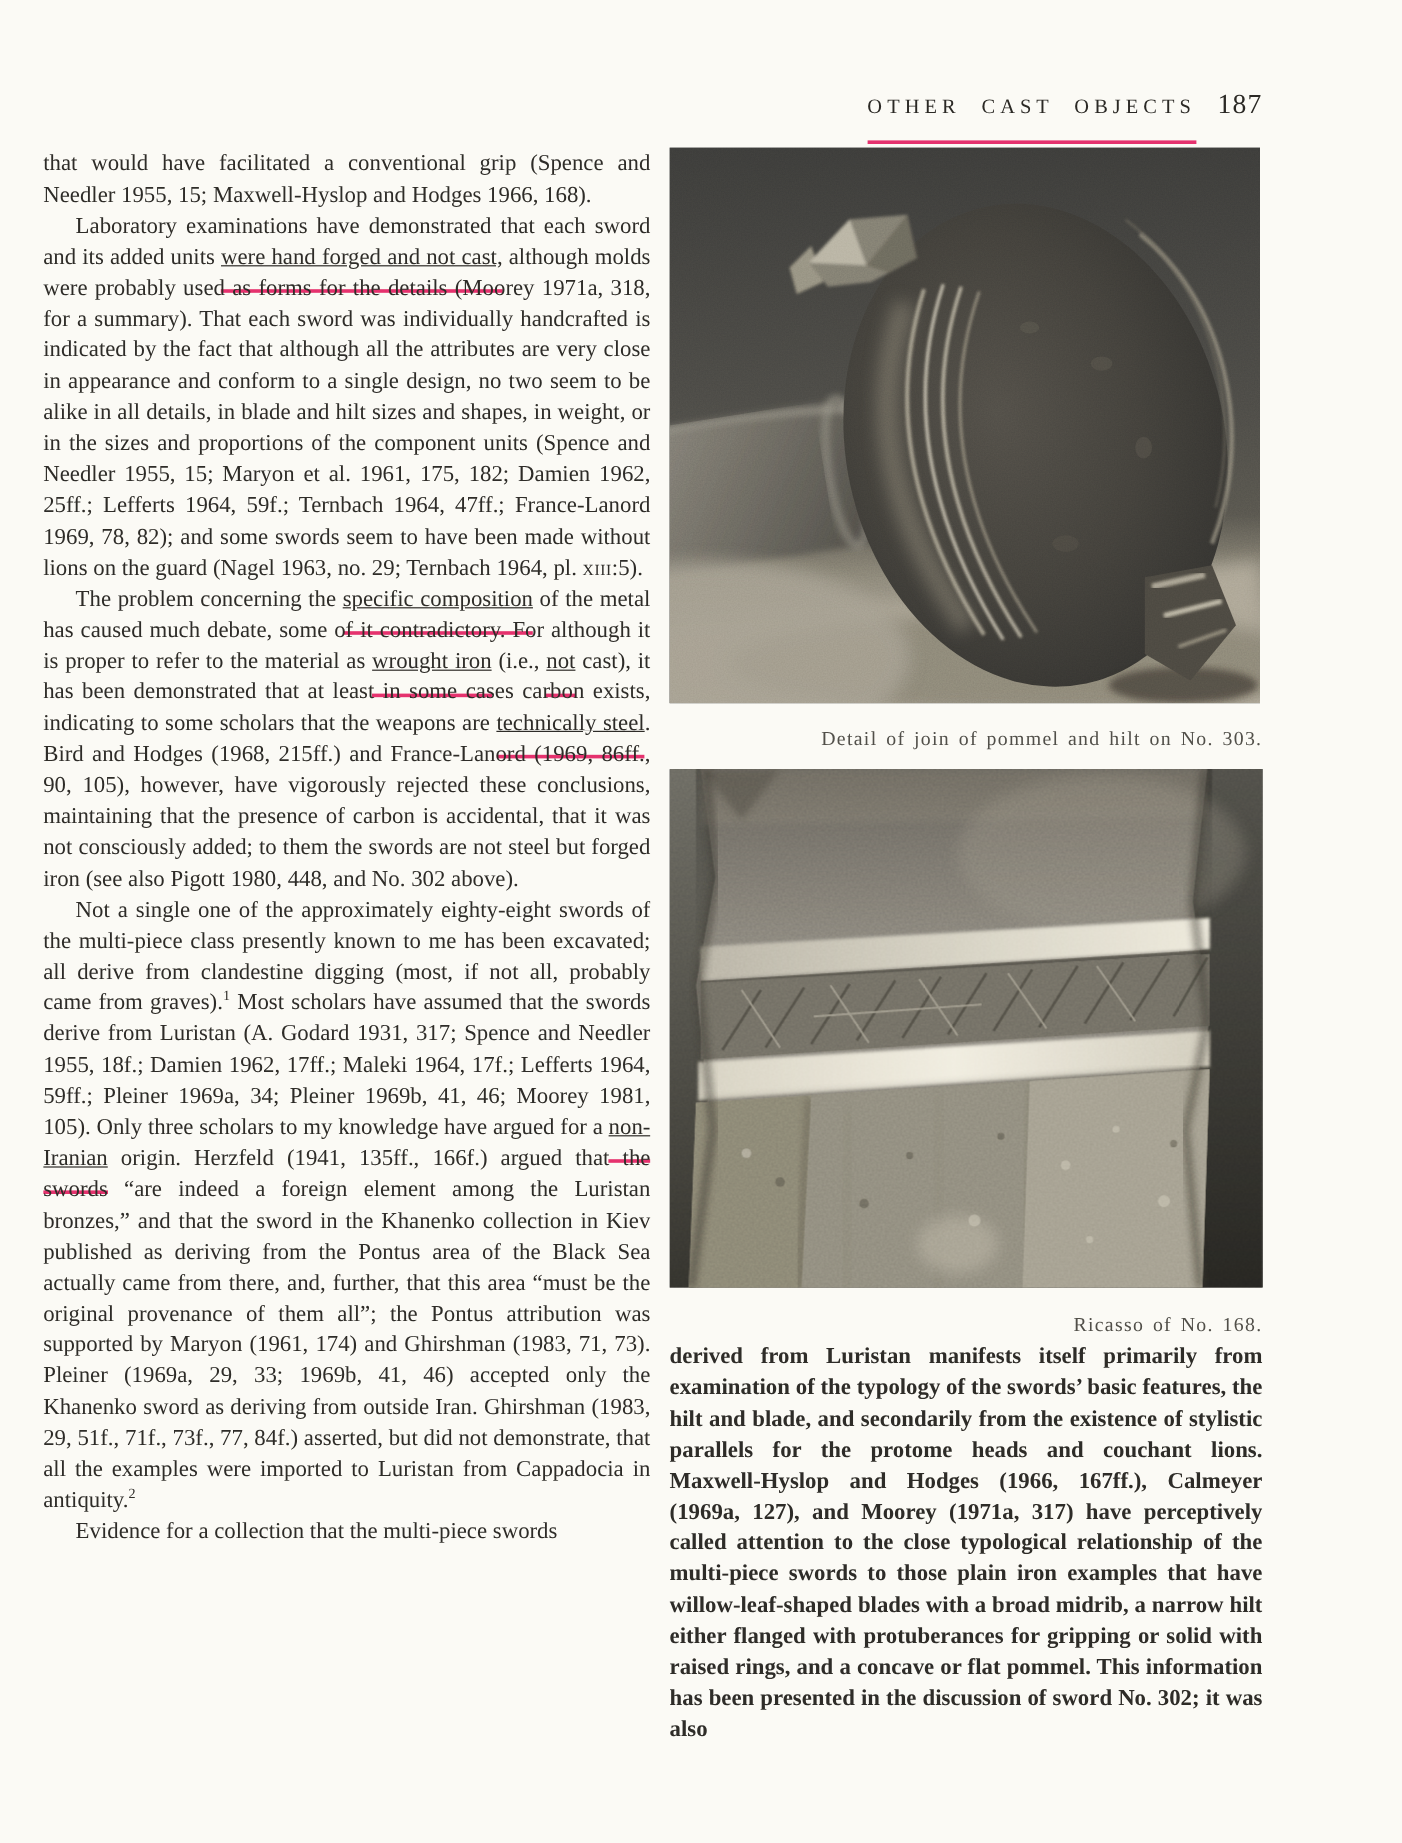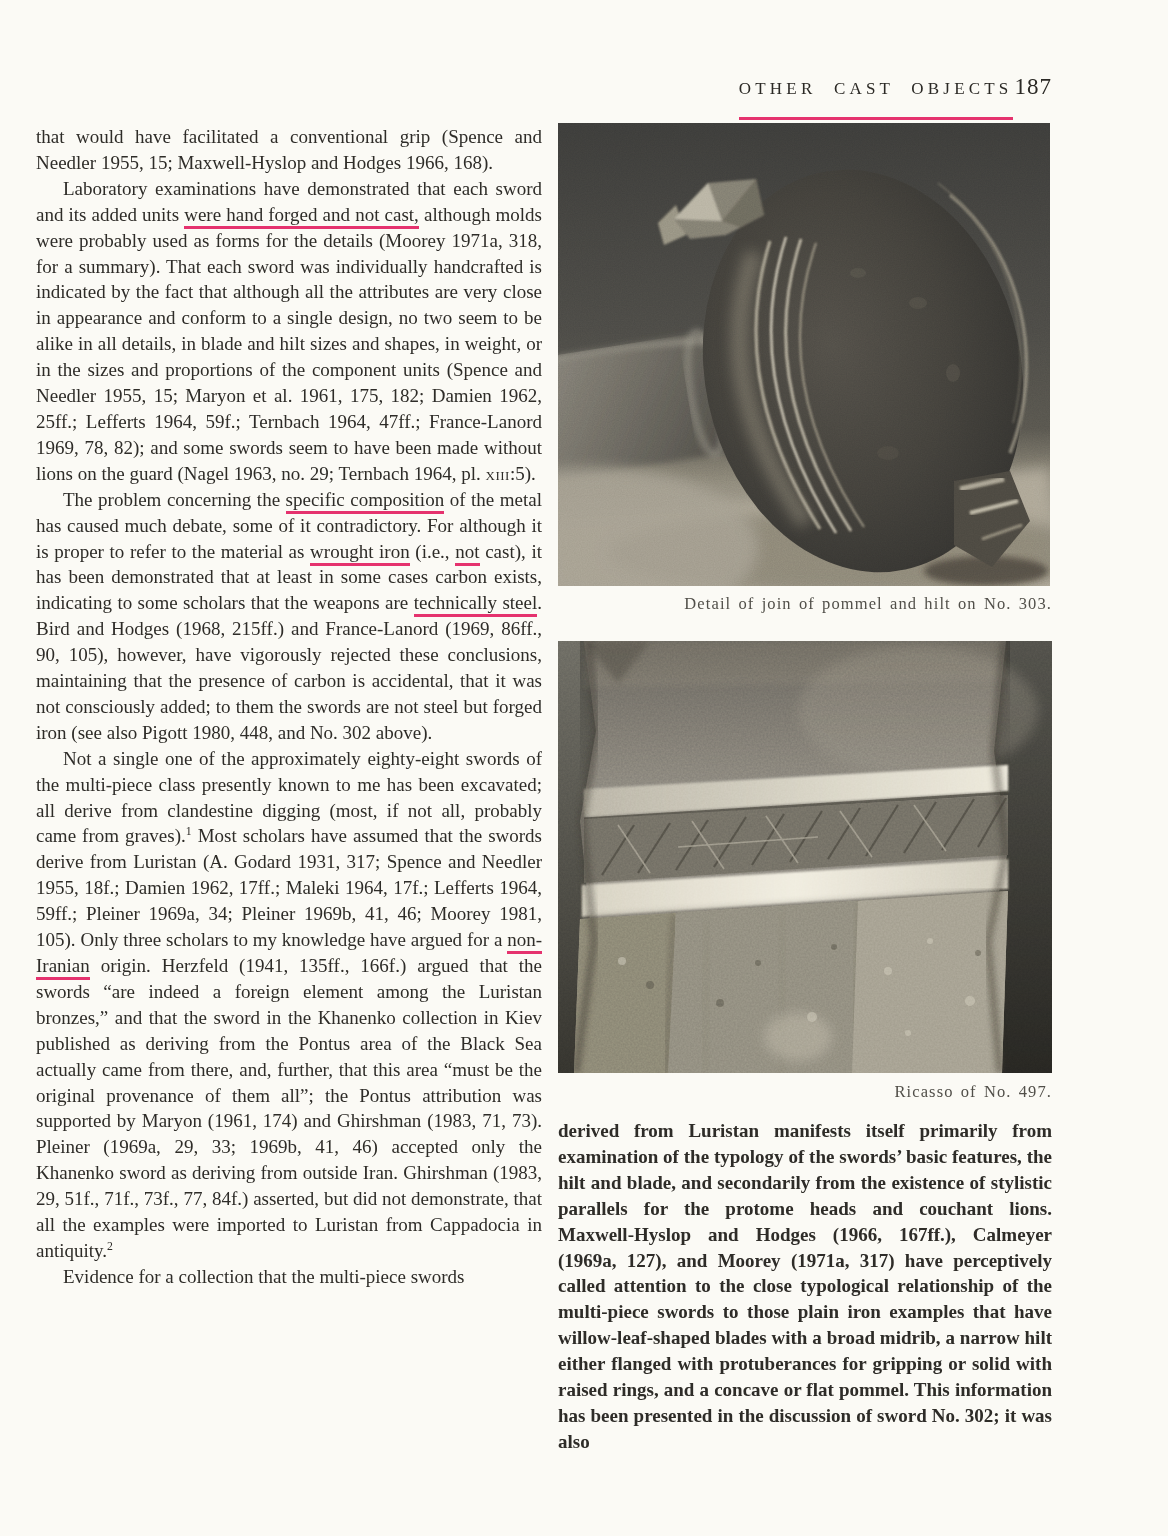--- a/index.html
+++ b/index.html
@@ -33,42 +33,43 @@
     font-size: 17px;
     letter-spacing: 4.2px;
     word-spacing: 9px;
     border-bottom: 3px solid var(--accent);
     padding-bottom: 18px;
     color: #2b2925;
   }
   .runhead-page {
     display: inline-block;
     font-size: 23px;
-    margin-left: 2px;
+    margin-left: 18px;
     letter-spacing: 1px;
     color: #2b2925;
     font-family: Liberation Serif, serif;
   }
   
   .col {
     position: absolute;
     font-size: 19px;
     line-height: 25.9px;
     text-align: justify;
     color: var(--text-color);
   }
   .col-left  { left: 36px;  top: 124px;  width: 506px; height: 1392px; overflow: hidden; }
   .col-right { left: 558px; top: 1118px; width: 494px; height: 372px;  overflow: hidden; font-weight: bold; }
   .para { margin: 0; }
   .para.indent { text-indent: 27px; }
   .seg-u {
     border-bottom: 3px solid var(--accent);
-    padding-bottom: 1px;
+    padding-bottom: 16px;
     -webkit-box-decoration-break: clone;
     box-decoration-break: clone;
+    text-decoration: underline;
   }
   .seg-sup { font-size: 0.62em; vertical-align: super; line-height: 0; }
   .seg-sc  { font-variant: small-caps; letter-spacing: 0.5px; }
   
   .figure {
     position: absolute;
     overflow: hidden;
     background: #444;
   }
   .figure svg { display: block; width: 100%; height: 100%; }
@@ -76,20 +77,21 @@
   .fig2 { left: 558px; top: 641px; width: 494px; height: 432px; }
   .figcap {
     position: absolute;
     left: 558px;
     width: 494px;
     text-align: right;
     font-size: 16.5px;
     letter-spacing: 1.1px;
     word-spacing: 2px;
     color: #514f49;
+    margin-top: 12px;
   }
   .figcap-1 { top: 594px; }
   .figcap-2 { top: 1082px; }
 </style>
 </head>
 <body>
 
 <div class="page">
 
   <div class="runhead">
@@ -299,19 +301,19 @@
       </g>
 
       <g opacity="0.55">
         <path d="M 30 0 L 38 90 L 24 180 L 36 300 L 18 432" stroke="#3a3830" stroke-width="7" fill="none" filter="url(#bB3)"></path>
         <path d="M 446 0 L 436 110 L 448 210 L 430 300 L 442 432" stroke="#3a3830" stroke-width="7" fill="none" filter="url(#bB3)"></path>
       </g>
 
       <rect width="494" height="432" filter="url(#bGrain)" opacity="0.5" style="mix-blend-mode:overlay"></rect>
     </svg>
   </div>
-  <div class="figcap figcap-2">Ricasso of No. 497.</div>
+  <div class="figcap figcap-2">Ricasso of No. 168.</div>
 
   <div class="col col-right">
       <p class="para"><span class="">derived from Luristan manifests itself primarily from examination of the typology of the swords’ basic features, the hilt and blade, and secondarily from the existence of stylistic parallels for the protome heads and couchant lions. Maxwell-Hyslop and Hodges (1966, 167ff.), Calmeyer (1969a, 127), and Moorey (1971a, 317) have perceptively called attention to the close typological relationship of the multi-piece swords to those plain iron examples that have willow-leaf-shaped blades with a broad midrib, a narrow hilt either flanged with protuberances for gripping or solid with raised rings, and a concave or flat pommel. This information has been presented in the discussion of sword No. 302; it was also</span></p>
     </div>
 
 </div>
 
 </body></html>

